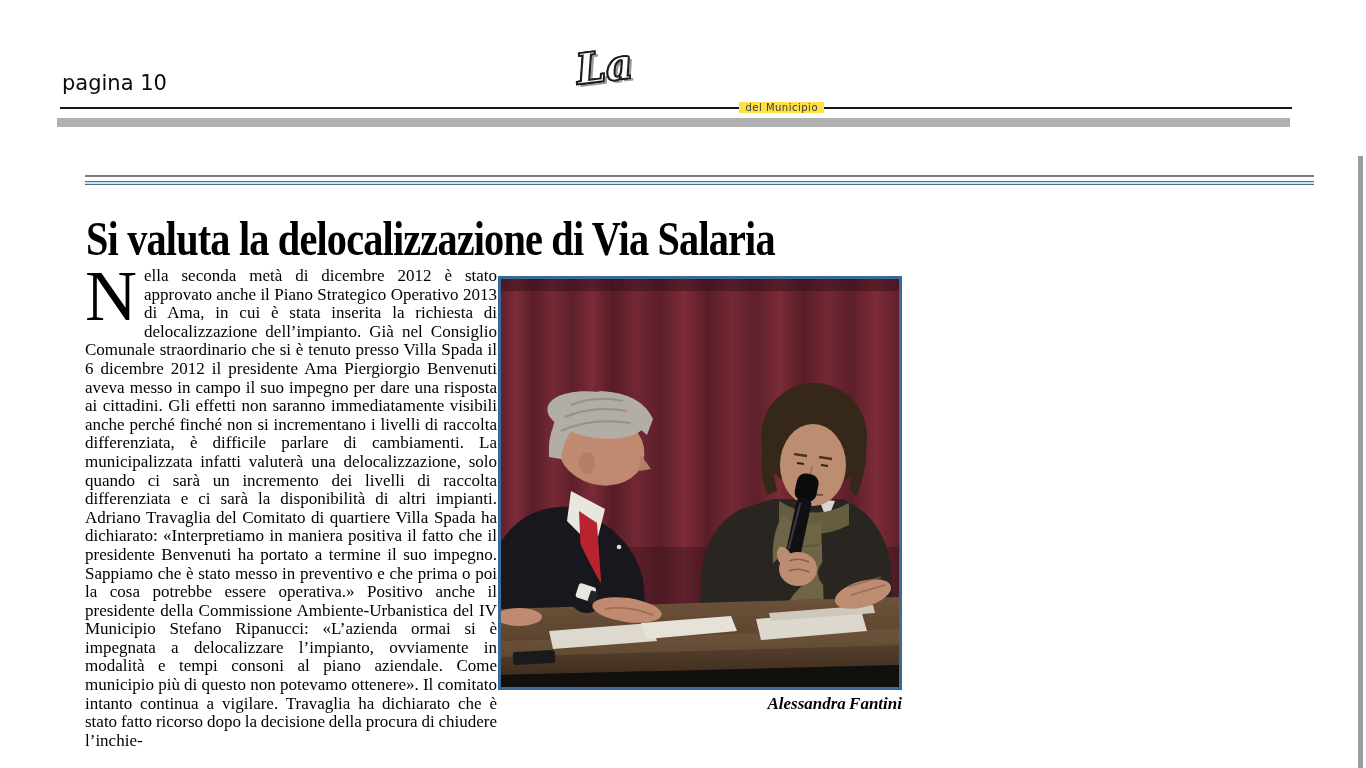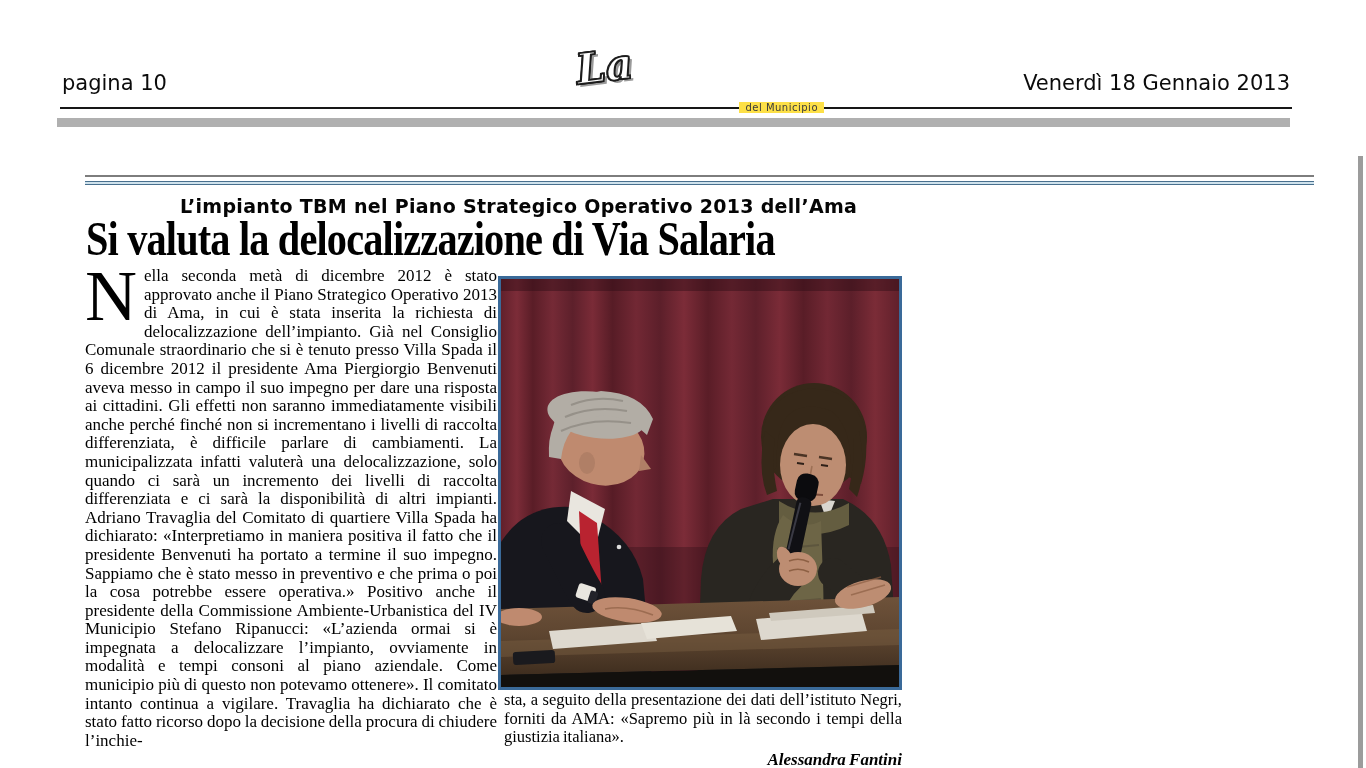--- a/index.html
+++ b/index.html
@@ -55,31 +55,29 @@
 
 <div class="page">
 
   <div class="hdr-page">pagina 10</div>
 
   <div class="logo">
     <span class="logo-la">La</span>
     <span class="logo-tag">del Municipio</span>
   </div>
 
-  <div class="hdr-date">Venerdì 18 Gennaio 2013</div>
 
   <div class="rule-black"></div>
   <div class="rule-graybar"></div>
 
   <div class="scrollbar"></div>
 
   <div class="art-rule-top"></div>
   <div class="art-rule-blue"></div>
 
-  <div class="kicker">L’impianto TBM nel Piano Strategico Operativo 2013 dell’Ama</div>
   <div class="headline">Si valuta la delocalizzazione di Via Salaria</div>
 
   <div class="col1">
     <span class="dropcap">N</span><span>ella seconda metà di dicembre 2012 è stato approvato anche il Piano Strategico Operativo 2013 di Ama, in cui è stata inserita la richiesta di delocalizzazione dell’impianto. Già nel Consiglio Comunale straordinario che si è tenuto presso Villa Spada il 6 dicembre 2012 il presidente Ama Piergiorgio Benvenuti aveva messo in campo il suo impegno per dare una risposta ai cittadini. Gli effetti non saranno immediatamente visibili anche perché finché non si incrementano i livelli di raccolta differenziata, è difficile parlare di cambiamenti. La municipalizzata infatti valuterà una delocalizzazione, solo quando ci sarà un incremento dei livelli di raccolta differenziata e ci sarà la disponibilità di altri impianti. Adriano Travaglia del Comitato di quartiere Villa Spada ha dichiarato: «Interpretiamo in maniera positiva il fatto che il presidente Benvenuti ha portato a termine il suo impegno. Sappiamo che è stato messo in preventivo e che prima o poi la cosa potrebbe essere operativa.» Positivo anche il presidente della Commissione Ambiente-Urbanistica del IV Municipio Stefano Ripanucci: «L’azienda ormai si è impegnata a delocalizzare l’impianto, ovviamente in modalità e tempi consoni al piano aziendale. Come municipio più di questo non potevamo ottenere». Il comitato intanto continua a vigilare. Travaglia ha dichiarato che è stato fatto ricorso dopo la decisione della procura di chiudere l’inchie-</span>
   </div>
 
   <div class="photo">
     <svg viewBox="0 0 398 408" preserveAspectRatio="none">
       <defs>
         <linearGradient id="curt" x1="0" y1="0" x2="1" y2="0">
@@ -185,17 +183,16 @@
         <g>
           <path d="M332,294 Q342,302 352,310" stroke="#292621" stroke-width="30" stroke-linecap="round" fill="none"></path>
           <ellipse cx="362" cy="315" rx="29" ry="13" fill="#bd8d72" transform="rotate(-16 362 315)"></ellipse>
           <path d="M346,308 L380,298 M350,316 L384,306" stroke="#8d6044" stroke-width="1.5" fill="none" opacity=".7"></path>
         </g>
       </g>
     </svg>
   </div>
 
   <div class="col2">
-    <span>sta, a seguito della presentazione dei dati dell’istituto Negri, forniti da AMA: «Sapremo più in là secondo i tempi della giustizia italiana».</span>
     <div class="byline">Alessandra Fantini</div>
   </div>
 
 </div>
 
 </body></html>

